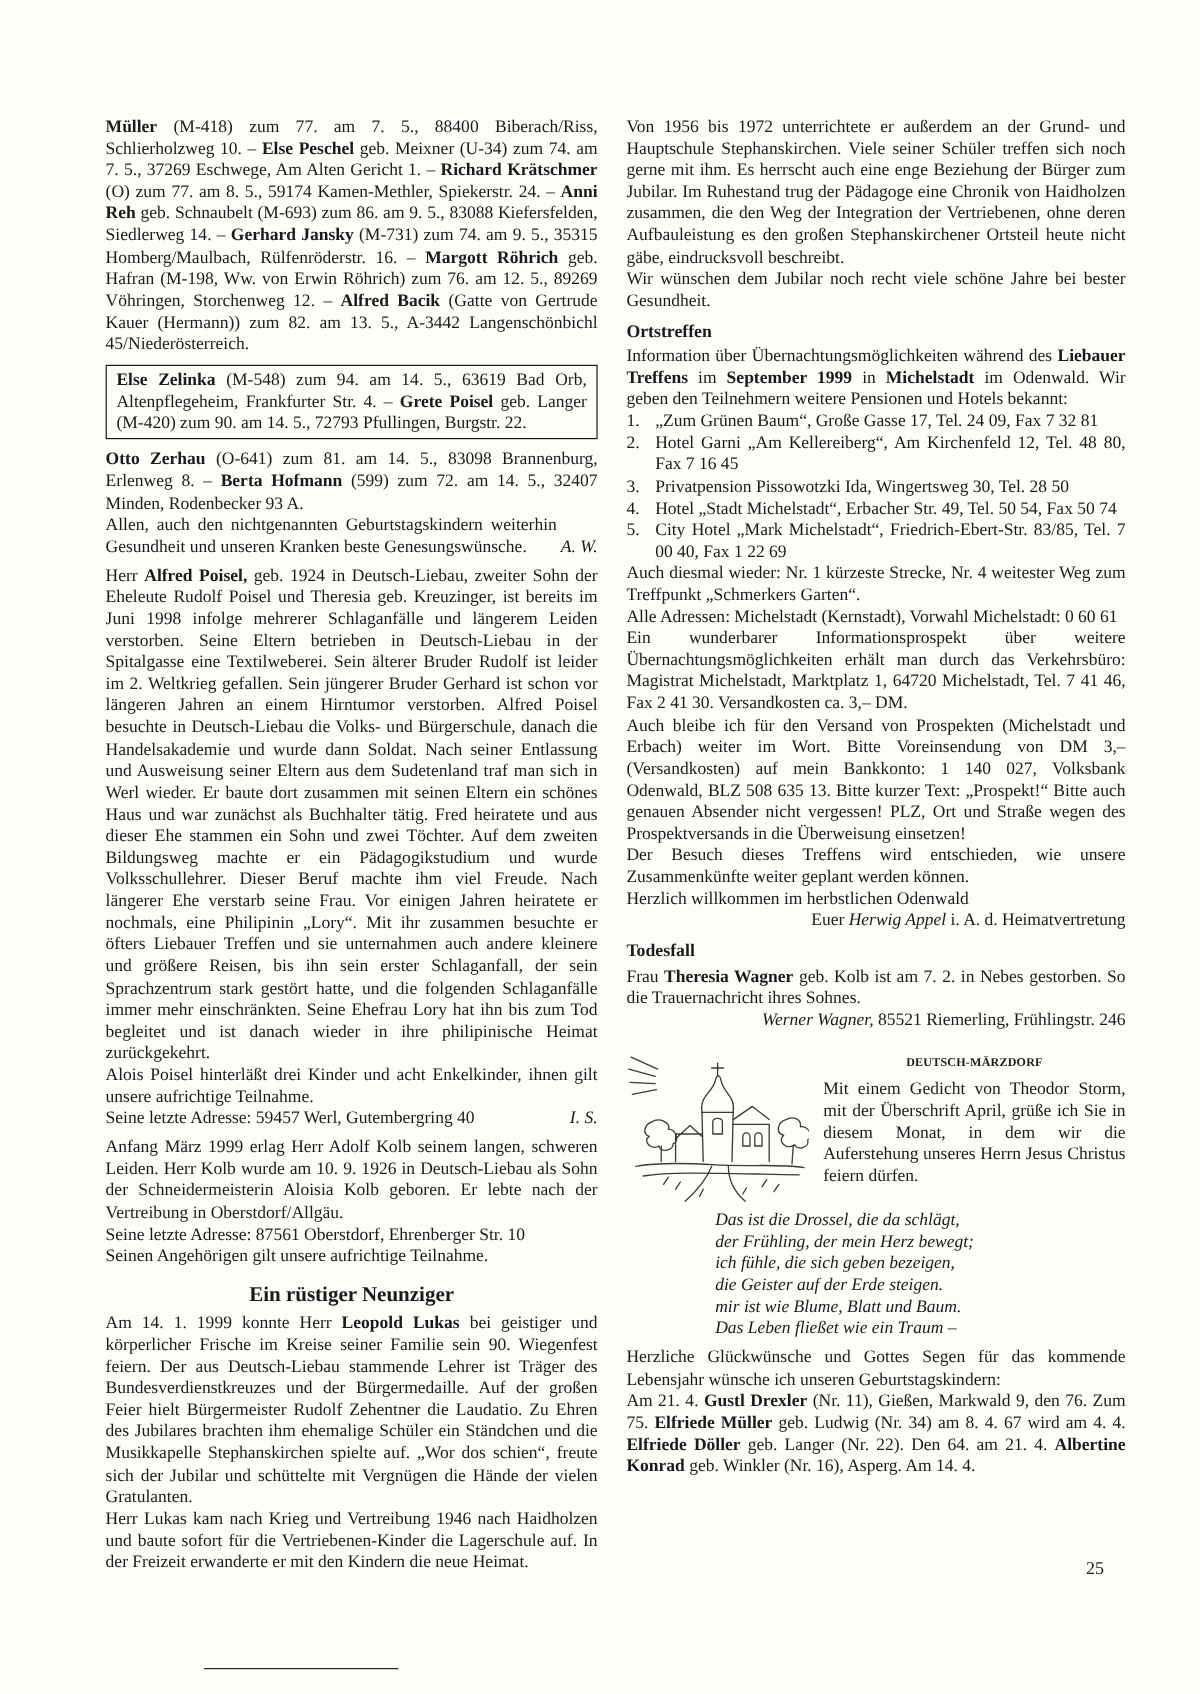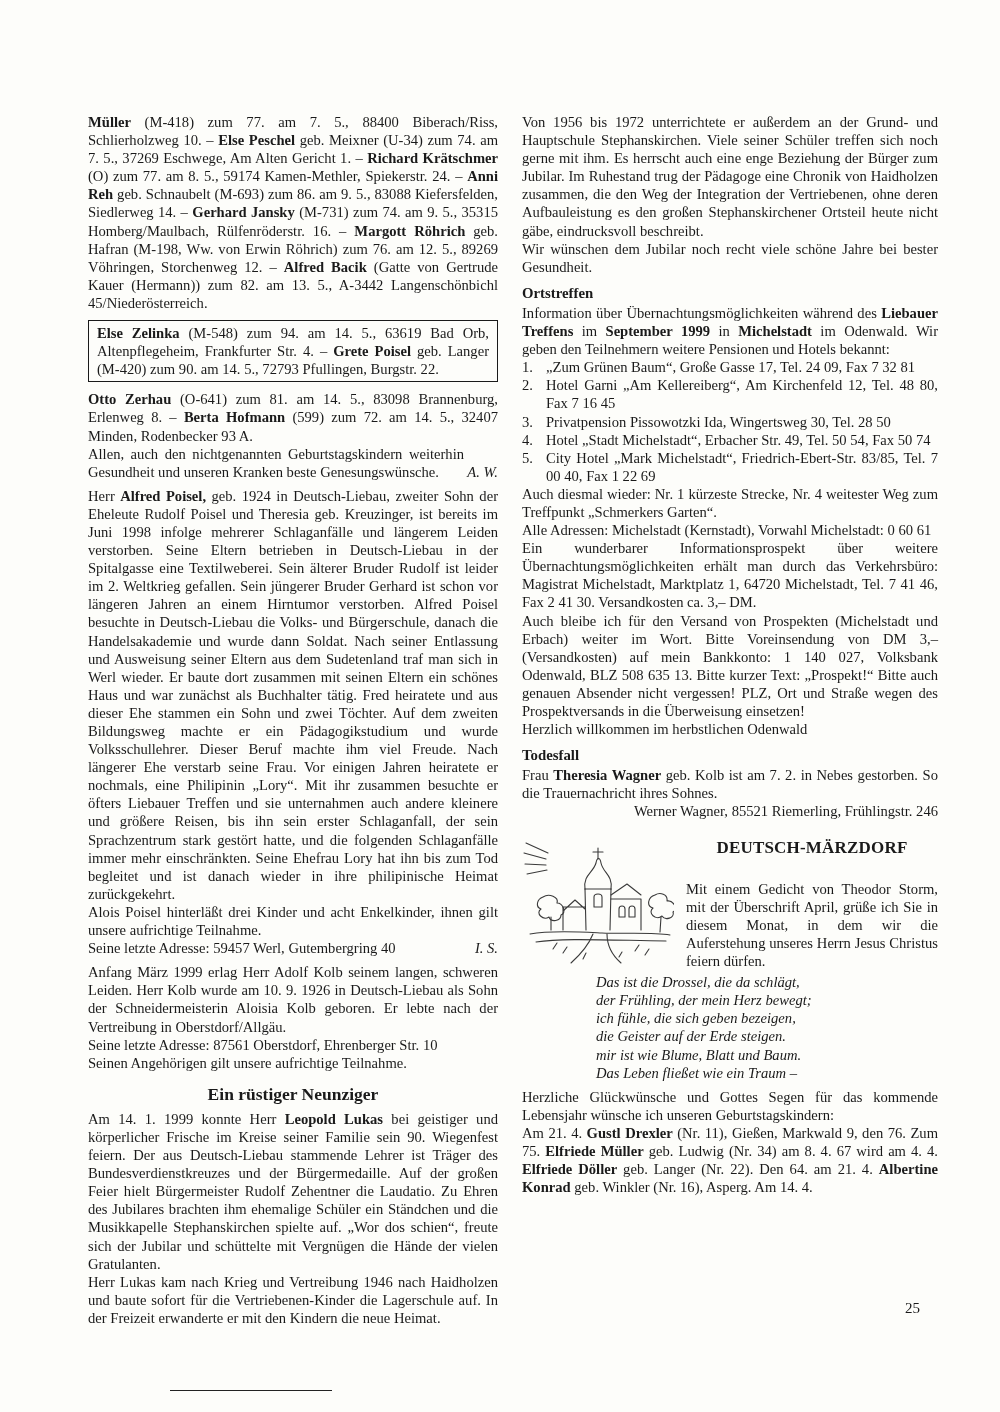--- a/index.html
+++ b/index.html
@@ -2,38 +2,38 @@
 <html lang="de"><head>
 <meta charset="utf-8">
 <style>
   *{box-sizing:border-box;}
   html,body{margin:0;padding:0;}
   body{
     width:1000px;height:1412px;overflow:hidden;position:relative;
     background:#fdfdfa;color:#1a1a1a;
     font-family:"Liberation Serif", serif;
   }
-  .sheet{position:absolute;top:113px;left:88px;width:850px;display:flex;gap:24px;}
+  .sheet{position:absolute;top:97px;left:88px;width:850px;display:flex;gap:24px;}
   .col{font-size:14.6px;line-height:18.1px;}
   .col-left{width:410px;}
   .col-right{width:416px;}
   p{margin:0;padding:0;text-align:justify;hyphens:auto;-webkit-hyphens:auto;}
   .mt6{margin-top:6px;}
   .box{border:1.6px solid #1a1a1a;padding:3px 8px;margin:8px 0;}
   .has-sig{position:relative;padding-right:34px;}
   .has-sig .sig{position:absolute;right:0;bottom:0;font-style:italic;}
   h2.center-head{font-size:17.5px;font-weight:bold;text-align:center;margin:13px 0 7px;}
   h3.run-head{font-size:14.8px;font-weight:bold;text-align:left;margin:8px 0 2px;}
   .hotel{padding-left:24px;text-indent:-24px;text-align:justify;}
   .hnum{display:inline-block;width:24px;text-indent:0;}
   .right-line{text-align:right;}
   .maerz{display:flex;gap:12px;margin-top:16px;align-items:flex-start;}
   .maerz svg{flex:0 0 152px;}
   .maerz-text{flex:1;}
-  .maerz-text h3{font-size:17px;font-weight:bold;text-align:center;margin:2px 0 23px;letter-spacing:.2px;}
+  .maerz-text h3{font-size:10px;font-weight:bold;text-align:center;margin:2px 0 4px;letter-spacing:.2px;}
   .poem{font-style:italic;padding-left:74px;margin:3px 0 6px;}
   .page-num{position:absolute;top:1300px;left:905px;font-size:15px;}
   .foot-rule{position:absolute;top:1390px;left:170px;width:162px;border-top:1.4px solid #222;}
 </style>
 </head>
 <body>
 
 <div class="sheet">
 
   <div class="col col-left">
@@ -89,25 +89,27 @@
       </div>
       <div class="hotel">
         <span class="hnum">5.</span><span>City Hotel „Mark Michelstadt“, Friedrich-Ebert-Str. 83/85, Tel. 7 00 40, Fax 1 22 69</span>
       </div>
     </div>
 
     <p>Auch diesmal wieder: Nr. 1 kürzeste Strecke, Nr. 4 weitester Weg zum Treffpunkt „Schmerkers Garten“.</p>
     <p>Alle Adressen: Michelstadt (Kernstadt), Vorwahl Michelstadt: 0 60 61</p>
     <p>Ein wunderbarer Informationsprospekt über weitere Übernachtungsmöglichkeiten erhält man durch das Verkehrsbüro: Magistrat Michelstadt, Marktplatz 1, 64720 Michelstadt, Tel. 7 41 46, Fax 2 41 30. Versandkosten ca. 3,– DM.</p>
     <p>Auch bleibe ich für den Versand von Prospekten (Michelstadt und Erbach) weiter im Wort. Bitte Voreinsendung von DM 3,– (Versandkosten) auf mein Bankkonto: 1 140 027, Volksbank Odenwald, BLZ 508 635 13. Bitte kurzer Text: „Prospekt!“ Bitte auch genauen Absender nicht vergessen! PLZ, Ort und Straße wegen des Prospektversands in die Überweisung einsetzen!</p>
+    <p>Der Besuch dieses Treffens wird entschieden, wie unsere Zusammenkünfte weiter geplant werden können.</p>
     <p>Herzlich willkommen im herbstlichen Odenwald</p>
+    <p class="right-line"><span>Euer </span><span style="font-style: italic;">Herwig Appel</span><span> i. A. d. Heimatvertretung</span></p>
 
     <h3 class="run-head">Todesfall</h3>
     <p><span>Frau </span><span style="font-weight: bold;">Theresia Wagner</span><span> geb. Kolb ist am 7. 2. in Nebes gestorben. So die Trauernachricht ihres Sohnes.</span></p>
-    <p class="right-line"><span style="">Werner Wagner,</span><span> 85521 Riemerling, Frühlingstr. 246</span></p>
+    <p class="right-line"><span style="font-style: italic;">Werner Wagner,</span><span> 85521 Riemerling, Frühlingstr. 246</span></p>
 
     <div class="maerz">
       <svg width="152" height="130" viewBox="0 0 152 130" aria-hidden="true">
         <g fill="none" stroke="#3a3a3a" stroke-width="1.1" stroke-linecap="round" stroke-linejoin="round">
           <path d="M4 6 L26 16"></path>
             <path d="M2 16 L24 22"></path>
             <path d="M3 27 L24 28"></path>
             <path d="M5 37 L25 33"></path>
           <path d="M63 52 L64 93"></path>
             <path d="M89 52 L88 93"></path>

